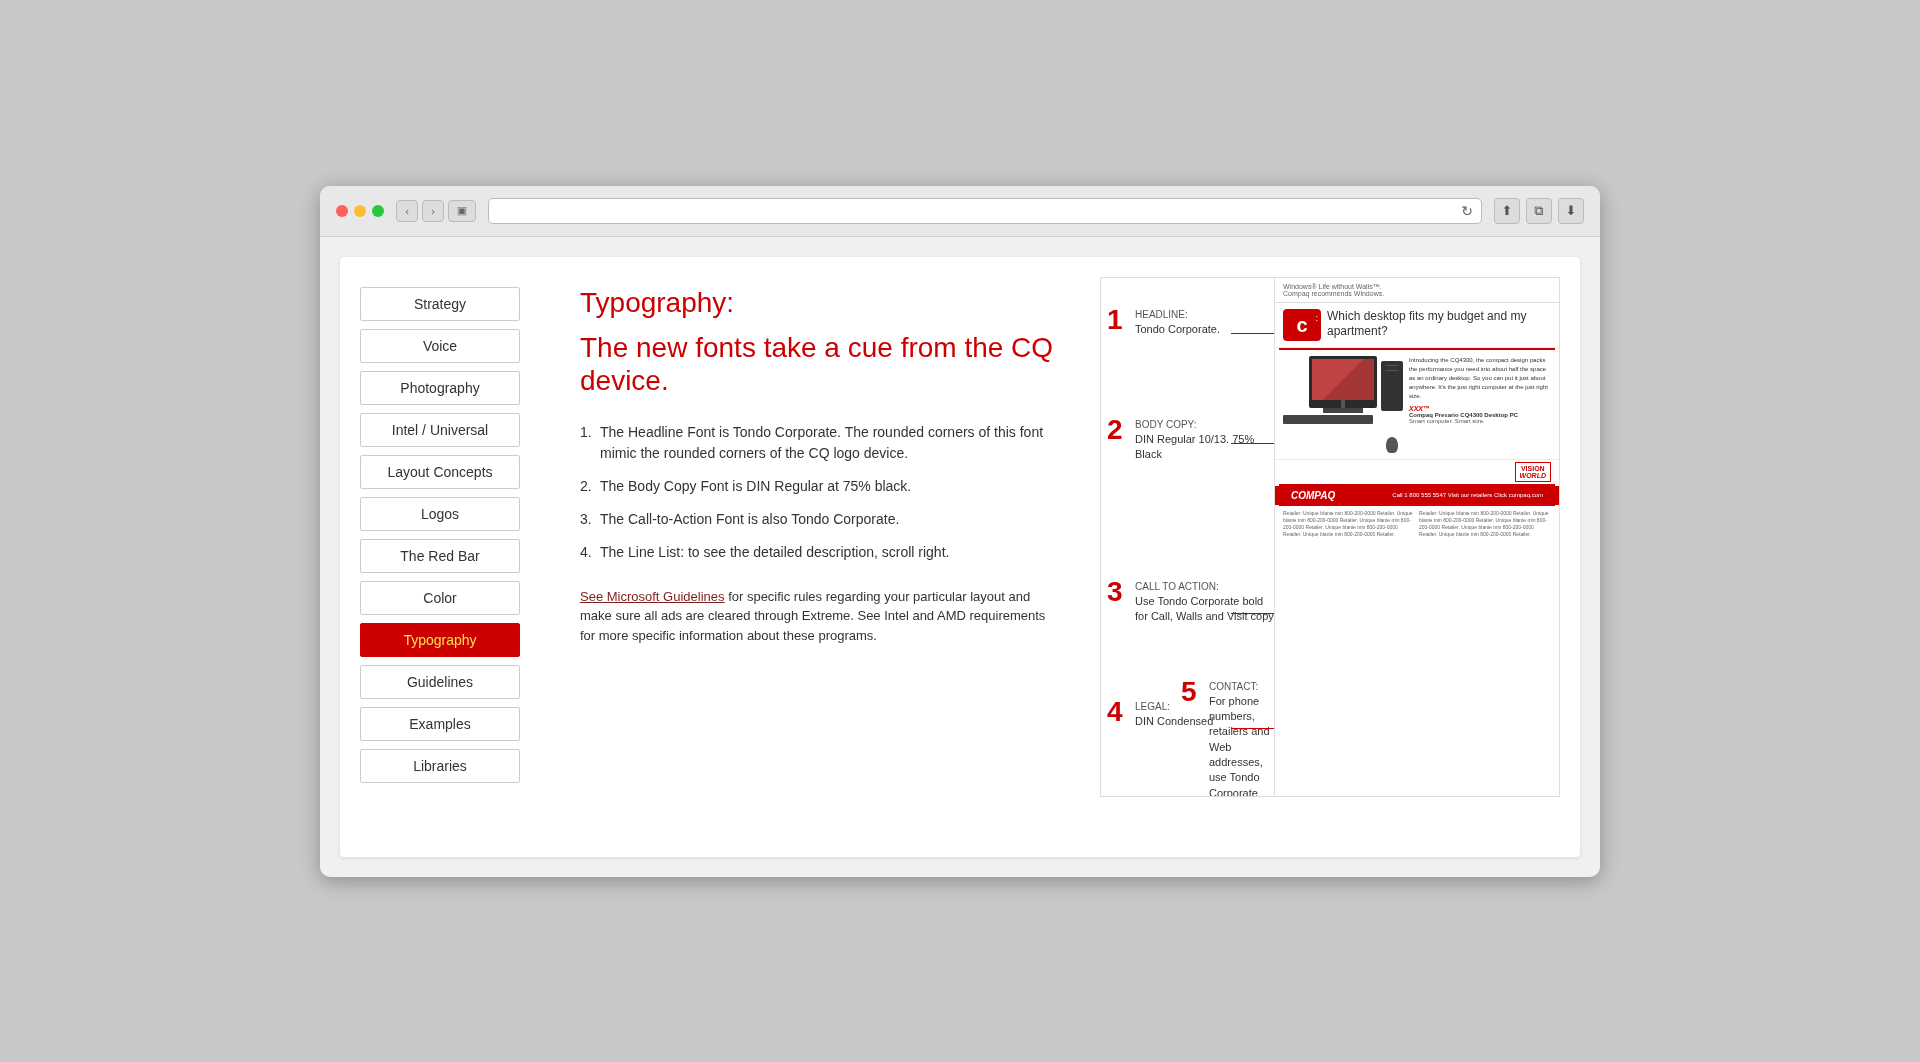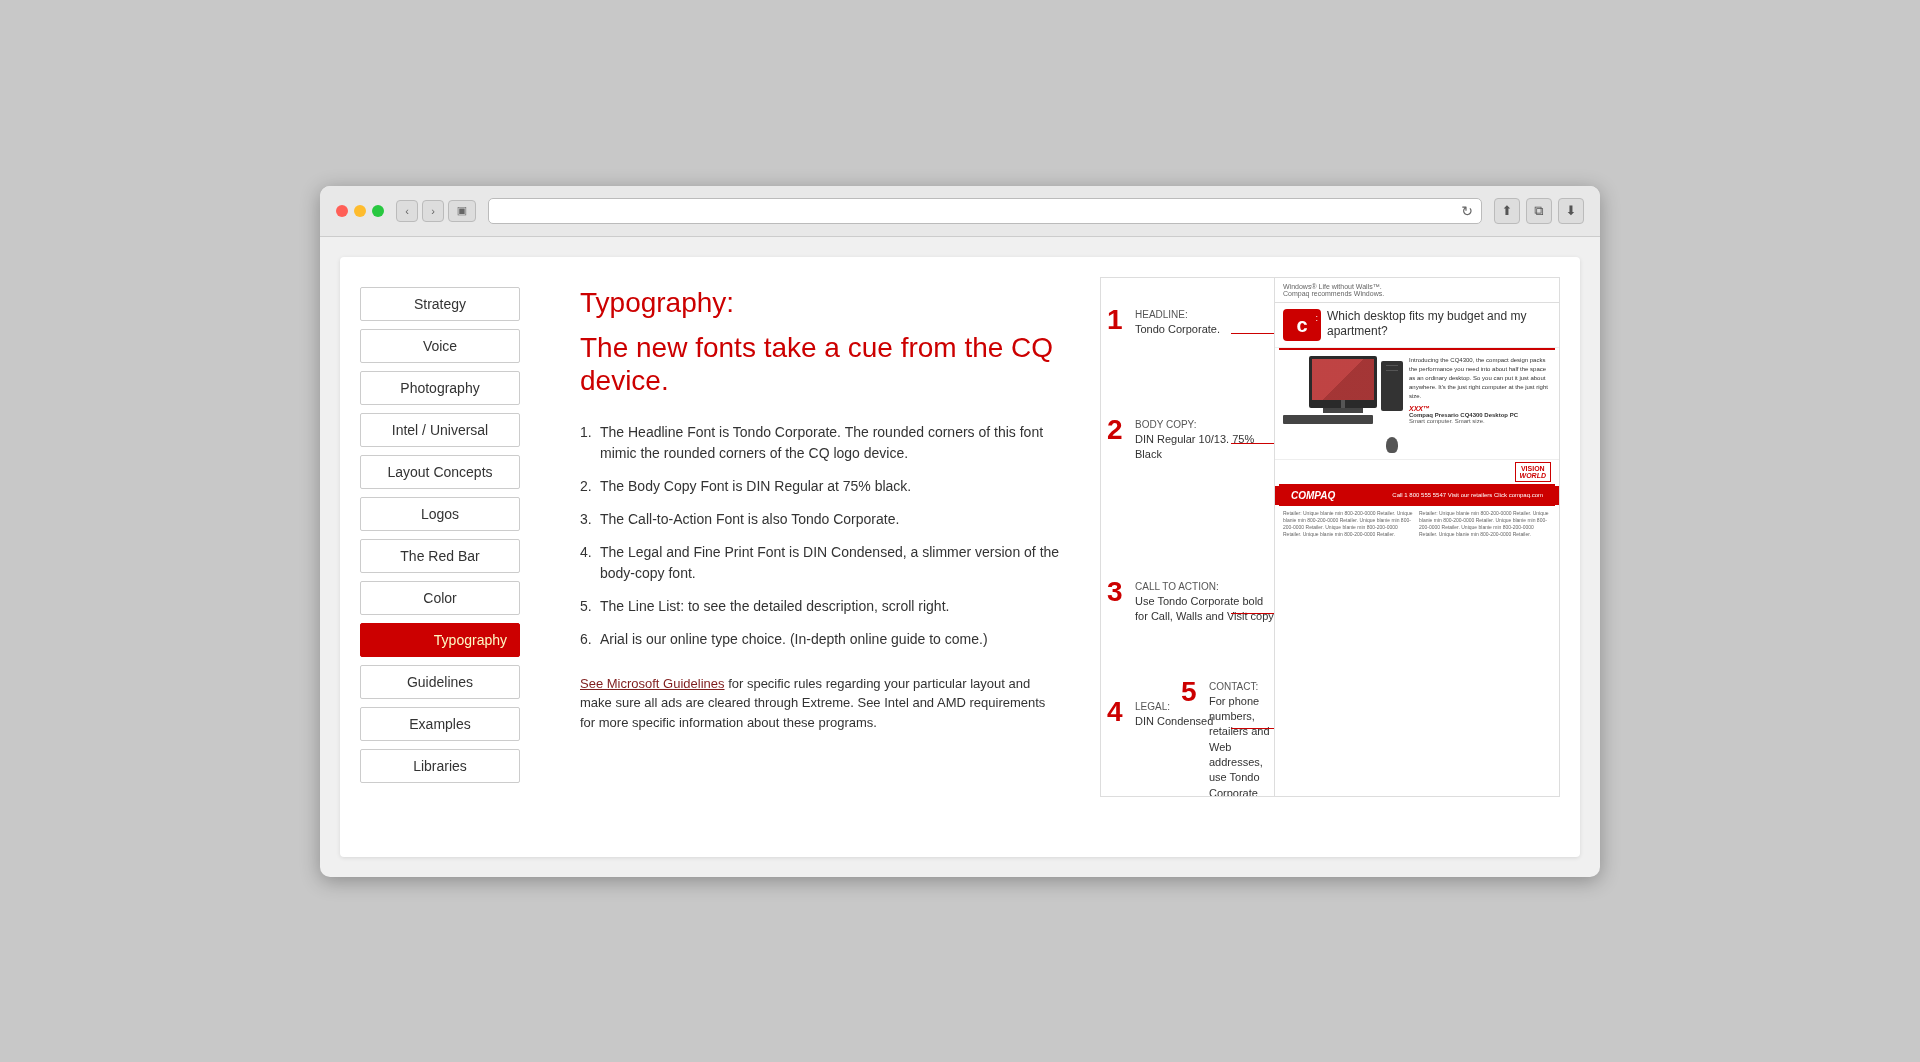--- a/index.html
+++ b/index.html
@@ -149,23 +149,22 @@
       text-align: center;
       font-size: 14px;
       color: #333;
       cursor: pointer;
       background: white;
       border-radius: 2px;
     }
 
     .sidebar-item.active {
       background: #cc0000;
-      color: #fef9c3;
+      color: #fde047;
       border-color: #cc0000;
-      text-align: right;
     }
 
     
     .main-content {
       flex: 1;
       padding: 30px 40px;
       overflow-y: auto;
     }
 
     .page-title {
@@ -359,23 +358,21 @@
     </div>
 
     <div class="main-content">
       <h1 class="page-title">Typography:</h1>
       <h2 class="page-subtitle">The new fonts take a cue from the CQ device.</h2>
 
       <ul class="content-list">
         <li>The Headline Font is Tondo Corporate. The rounded corners of this font mimic the rounded corners of the CQ logo device.</li>
         <li>The Body Copy Font is DIN Regular at 75% black.</li>
         <li>The Call-to-Action Font is also Tondo Corporate.</li>
-        <li>The Legal and Fine Print Font is DIN Condensed, a slimmer version of the body-copy font.</li>
         <li>The Line List: to see the detailed description, scroll right.</li>
-        <li>Arial is our online type choice. (In-depth online guide to come.)</li>
       </ul>
 
       <p class="footer-note">
         <span class="footer-link">See Microsoft Guidelines</span><span> for specific rules regarding your particular layout and make sure all ads are cleared through Extreme. See Intel and AMD requirements for more specific information about these programs.</span>
       </p>
     </div>
 
     <div class="right-panel">
       <div class="typography-diagram">
 

